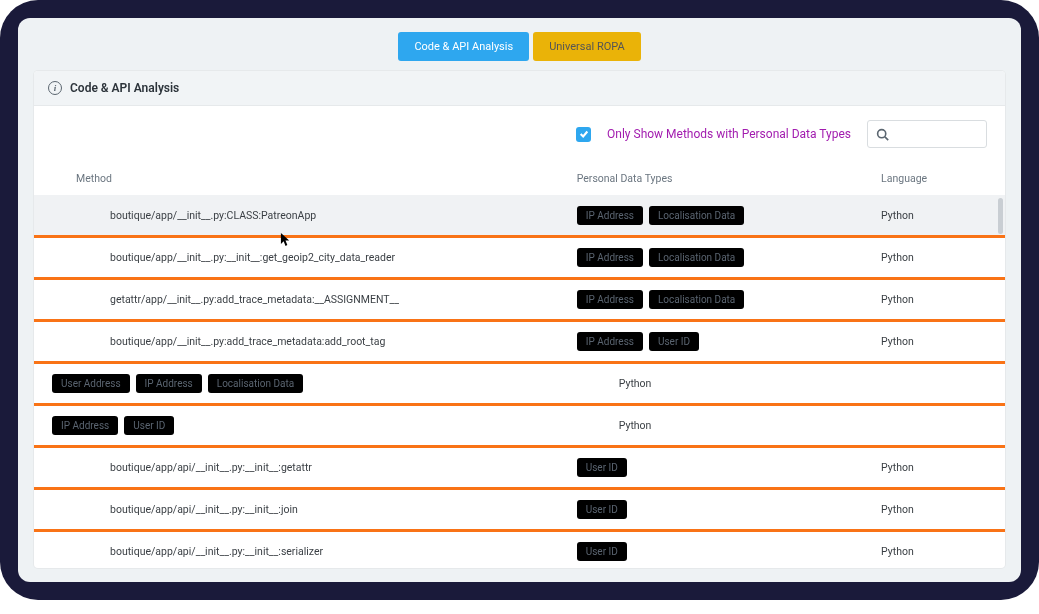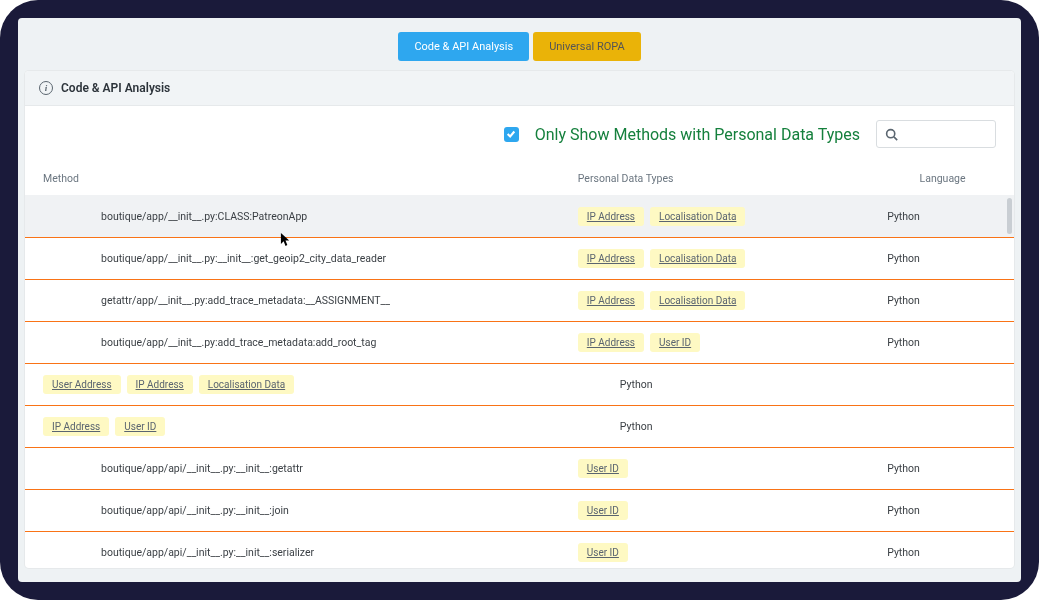--- a/index.html
+++ b/index.html
@@ -8,23 +8,23 @@
       width: 1039px; height: 600px;
       background: #1a1a3a;
       border-radius: 38px;
       padding: 18px;
       margin: 0;
       position: relative;
     }
     .device-screen {
       width: 100%; height: 100%;
       background: #eef2f4;
-      border-radius: 4px;
+      border-radius: 12px;
       overflow: hidden;
-      padding: 14px 7px;
+      padding: 14px 16px;
       display: flex; flex-direction: column;
     }
     .tabs-bar {
       display: flex; justify-content: center; gap: 0;
       margin-bottom: 10px;
     }
     .tab {
       font-size: 11px;
       padding: 8px 16px;
       background: #eab308;
@@ -59,21 +59,21 @@
       border-radius: 50%;
       display: inline-flex; align-items: center; justify-content: center;
       font-size: 9px; font-weight: bold; color: #5b6670;
       font-style: italic; font-family: Georgia, serif;
     }
     .filter-row {
       display: flex; justify-content: flex-end; align-items: center;
       padding: 14px 18px;
       gap: 16px;
     }
-    .filter-check { display: flex; align-items: center; gap: 16px; font-size: 16px; color: #15803d; font-weight: 400;}
+    .filter-check { display: flex; align-items: center; gap: 16px; font-size: 12px; color: #a21caf; font-weight: 400;}
     .checkbox {
       width: 15px; height: 15px;
       background: #2ea7ef; border-radius: 3px;
       display: inline-flex; align-items: center; justify-content: center;
       cursor: pointer;
     }
     .checkbox svg { width: 10px; height: 10px; stroke: #fff; stroke-width: 2.5; fill: none; }
     .search-box {
       width: 120px; height: 28px;
       border: 1px solid #d9dde0;
@@ -88,42 +88,41 @@
       display: grid;
       grid-template-columns: 56% 28% 16%;
       align-items: center;
       padding: 0 16px 0 18px;
     }
     .table-head {
       font-size: 10.5px; color: #6b7680;
       height: 34px;
       border-bottom: 1px solid #f0f2f4;
     }
-    .col-method { padding-left: 0; }
-    .col-lang { text-align: center; padding-left: 42px;}
+    .col-method { padding-left: 0; margin-left: 24px; }
+    .col-lang { text-align: left; padding-left: 42px;}
     .table-body .table-row {
       min-height: 42px;
       padding-top: 8px; padding-bottom: 8px;
-      border-bottom: 1px solid #f97316;
+      border-bottom: 3px solid #f97316;
       font-size: 10.5px;
       color: #2c333a;
     }
     .table-body .table-row:first-child {
       background: #f0f2f4;
     }
     .method-cell { padding-left: 58px; color: #3a3f44; }
     .tags { display: flex; flex-wrap: wrap; gap: 6px; }
     .tag {
-      background: #fef9c3;
+      background: #000000;
       color: #5a6470;
       font-size: 10px;
       padding: 4px 9px;
       border-radius: 3px;
       white-space: nowrap;
-      text-decoration: underline;
     }
     .lang-cell { color: #3a3f44; padding-left: 42px;}
     .scrollbar-stub {
       position: absolute; right: 2px; top: 36px;
       width: 5px; height: 36px;
       background: #c9ced3; border-radius: 3px;
     }
     .cursor-ptr {
       position: absolute;
       width: 0; height: 0;

